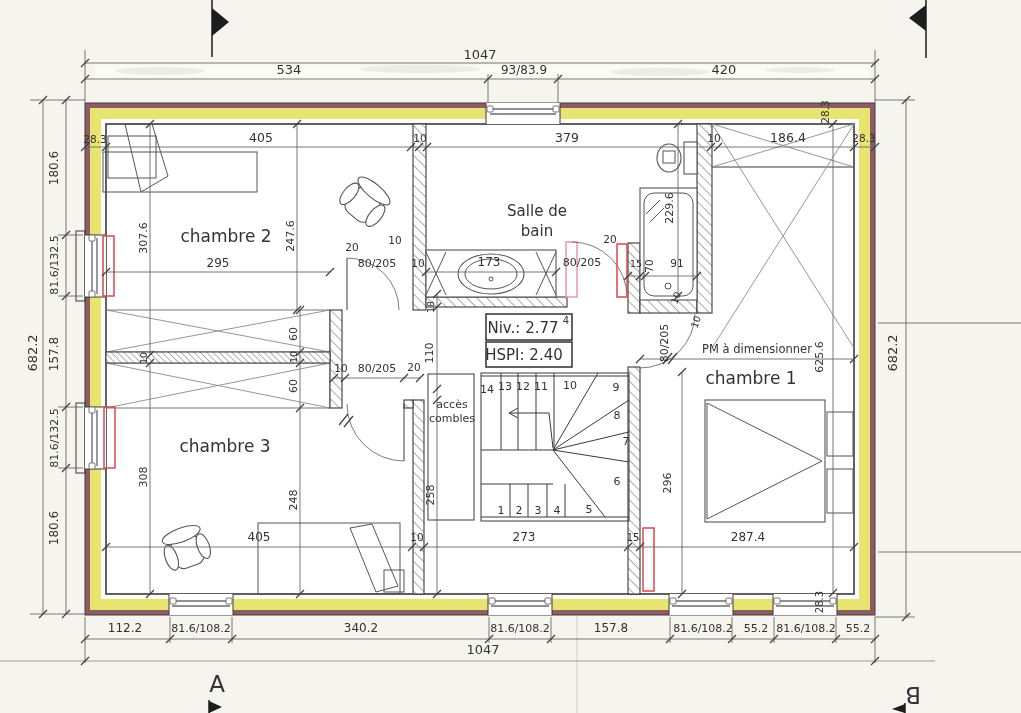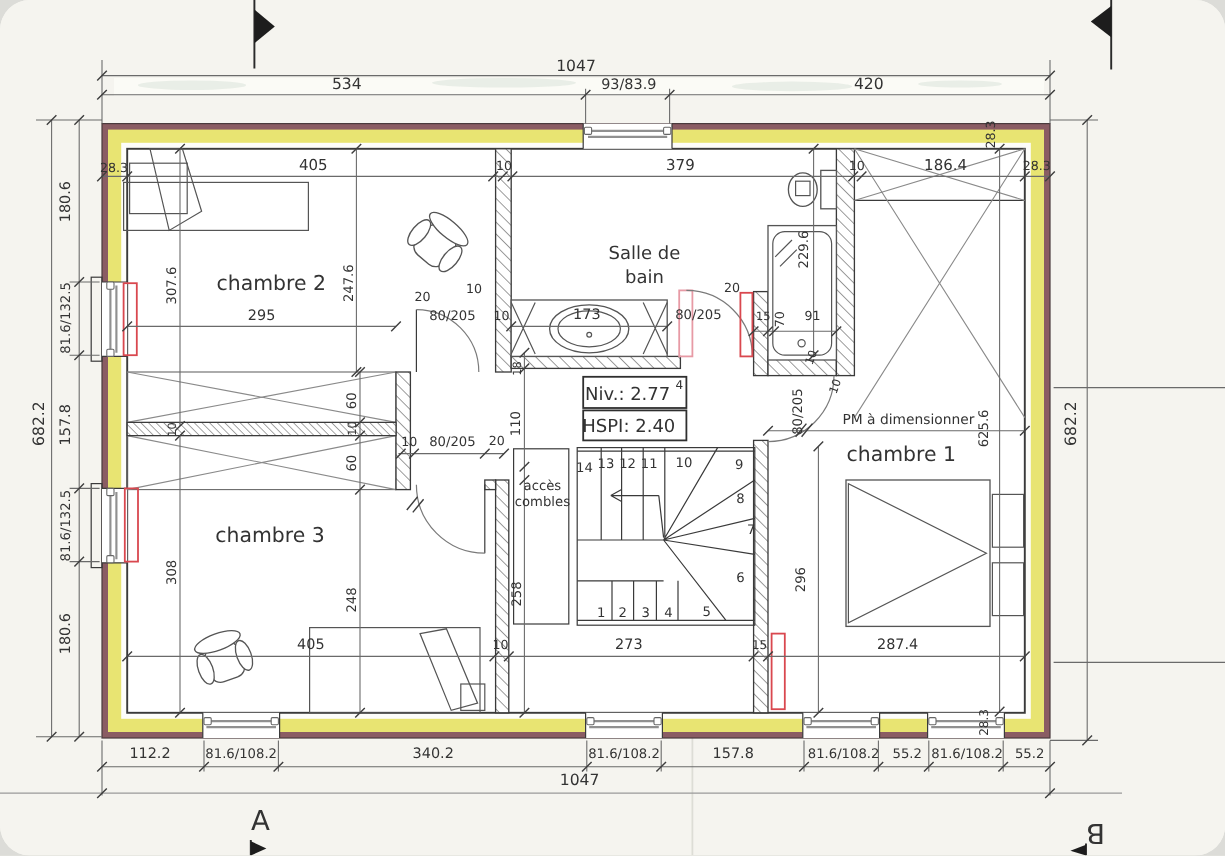--- a/index.html
+++ b/index.html
@@ -1,16 +1,16 @@
 <!DOCTYPE html>
 <html style="--paper: #f5f4ef; --wall_masonry: #8a5c63; --wall_insulation: #e8e472; --line_dark: #3a3a3a; --line_dim: #6a6a6a; --text: #333333; --radiator_red: #d9484f; --door_pink: #e79aa5; --window_gray: #909090;"><head>
 <meta charset="utf-8">
 <style>
   html,body{margin:0;padding:0;background:#dcdcd8;}
-  .page{position:relative;width:1021px;height:713px;overflow:hidden;background:var(--paper,#f5f4ef);border-radius:25px;}
+  .page{position:relative;width:1021px;height:713px;overflow:hidden;background:var(--paper,#f5f4ef);}
   svg{display:block}
   .masonry{fill:var(--wall_masonry);stroke:#4a3a3c;stroke-width:1}
   .insul{fill:var(--wall_insulation)}
   .plaster{fill:#fdfdfa}
   .innerline{fill:#ffffff;stroke:var(--line_dark);stroke-width:1.6}
   .hatchwall{fill:url(#hatch);stroke:var(--line_dark);stroke-width:1.1}
   .hatchthin{fill:url(#hatch2);stroke:var(--line_dark);stroke-width:1}
   .thin{stroke:var(--line_dark);stroke-width:1;fill:none}
   .xstrip{fill:none;stroke:#666;stroke-width:0.9}
   .xline{stroke:#8a8a8a;stroke-width:0.9;fill:none}

